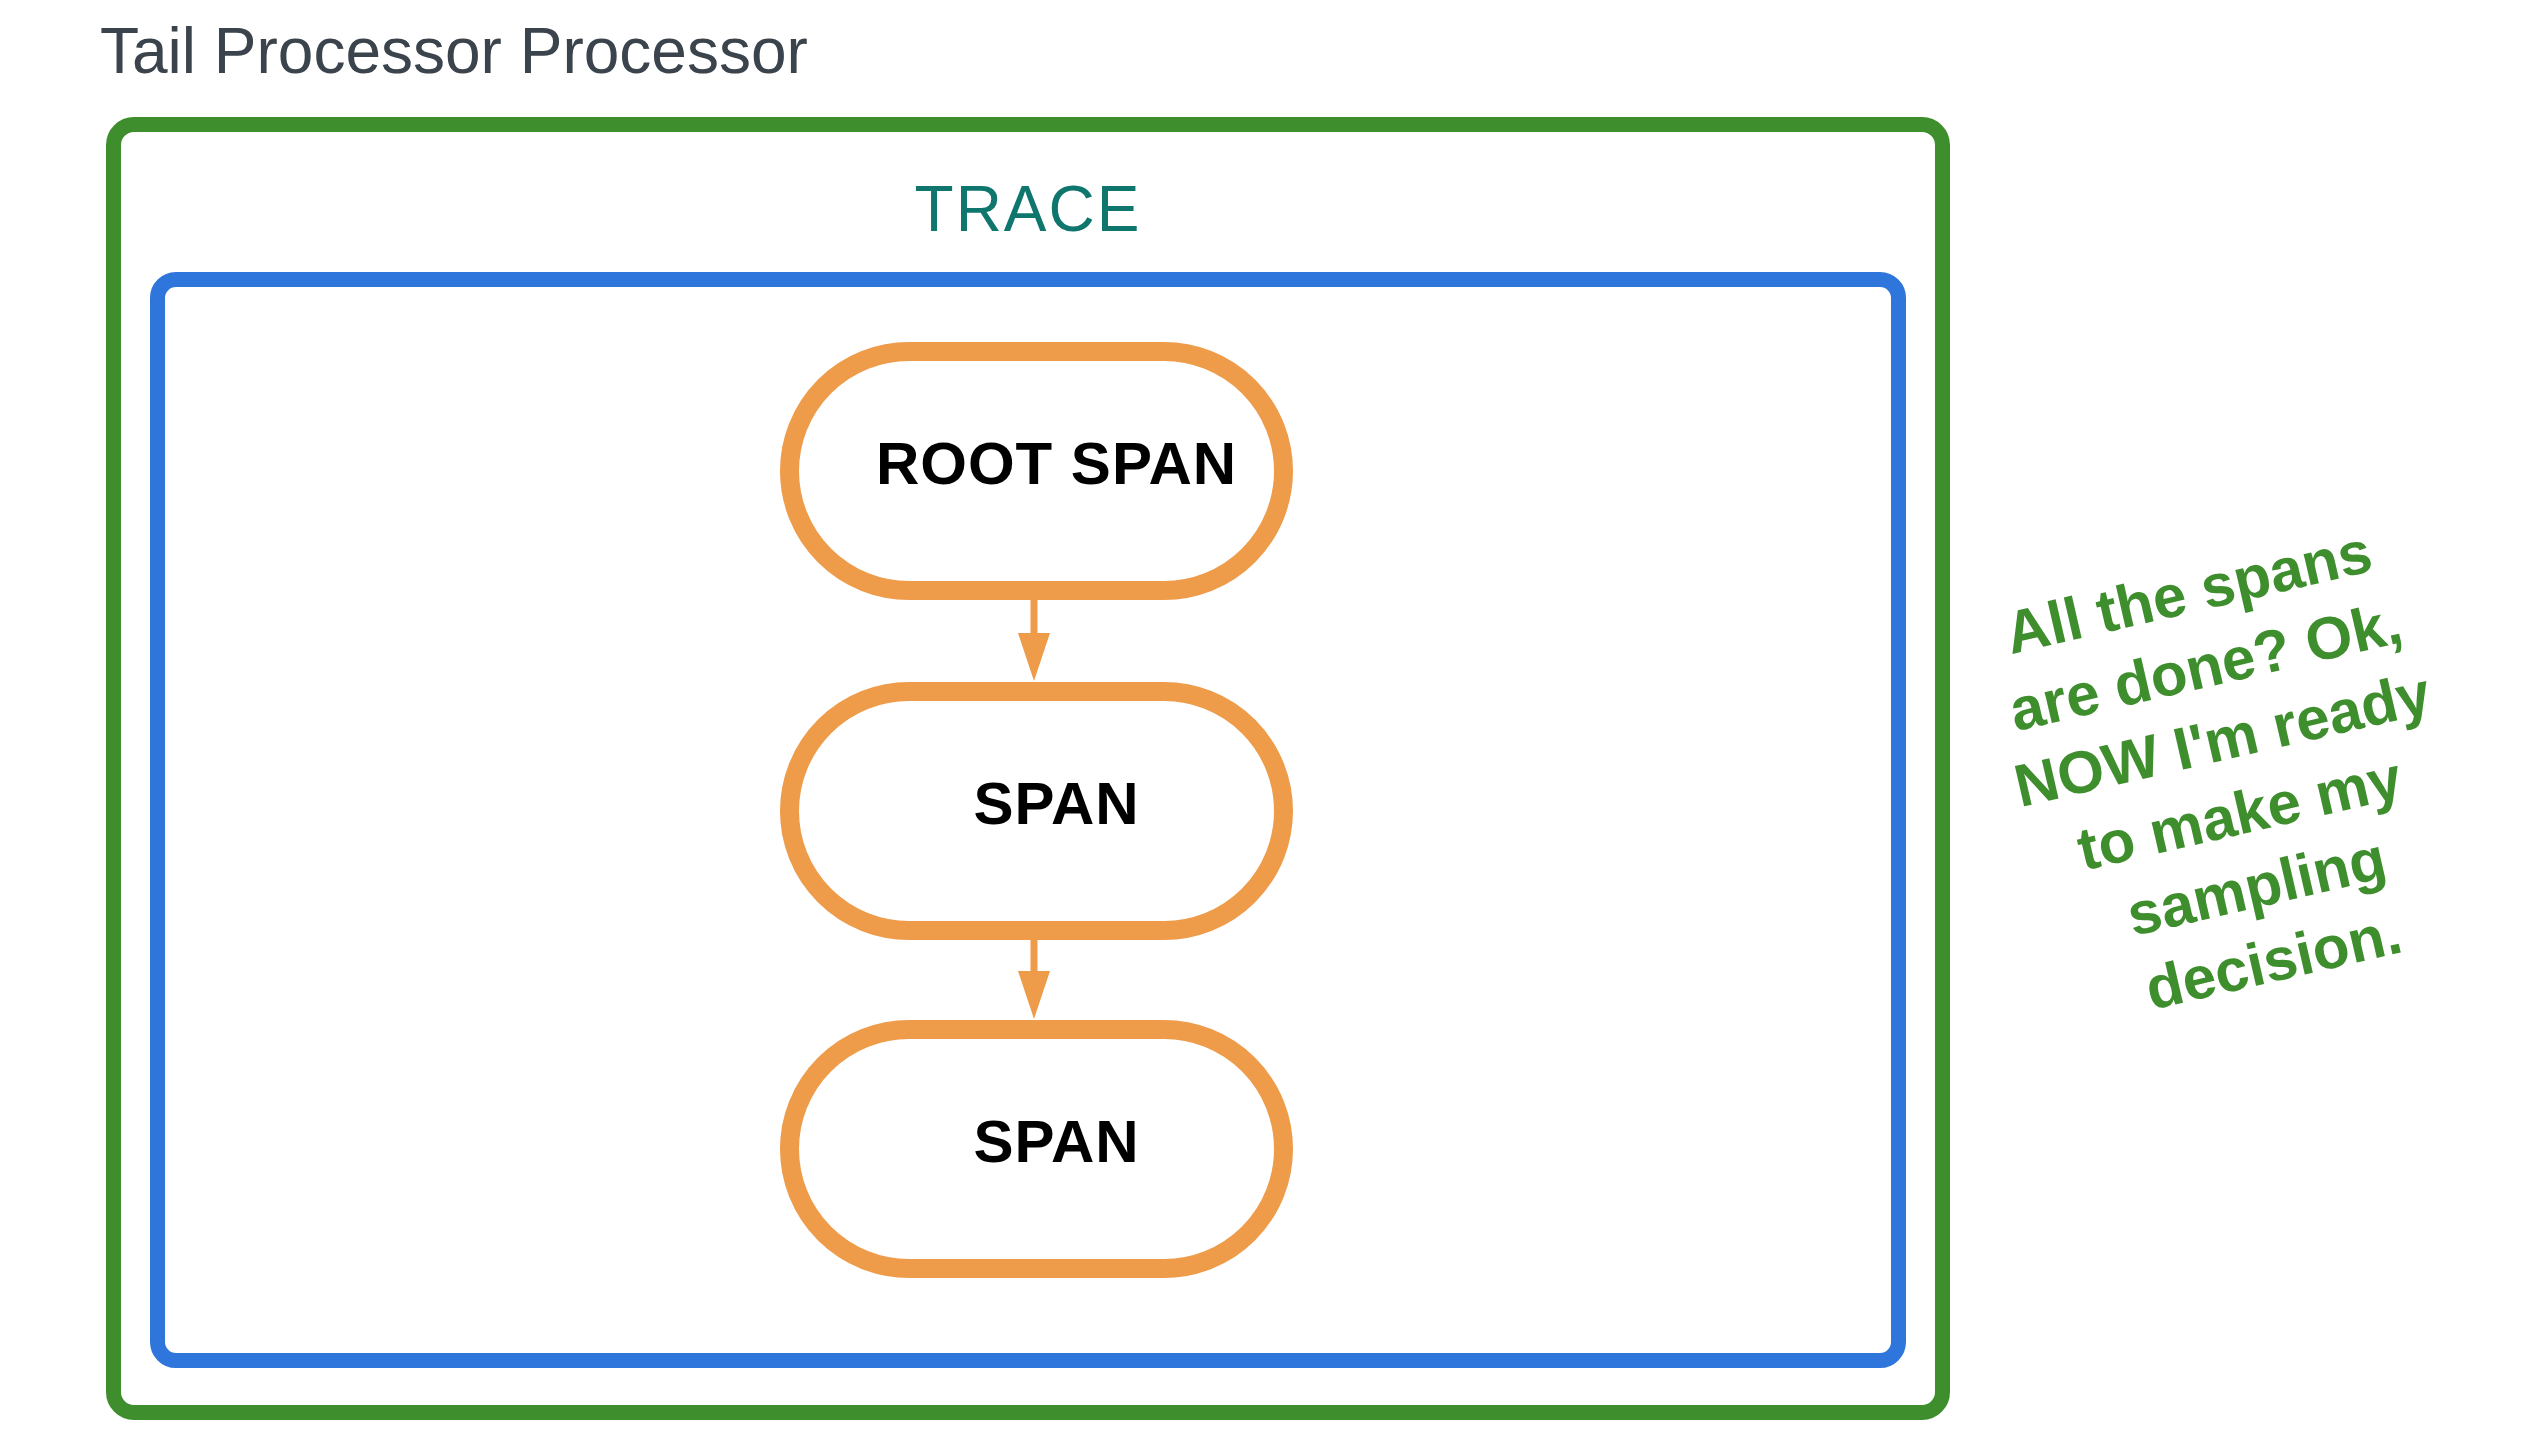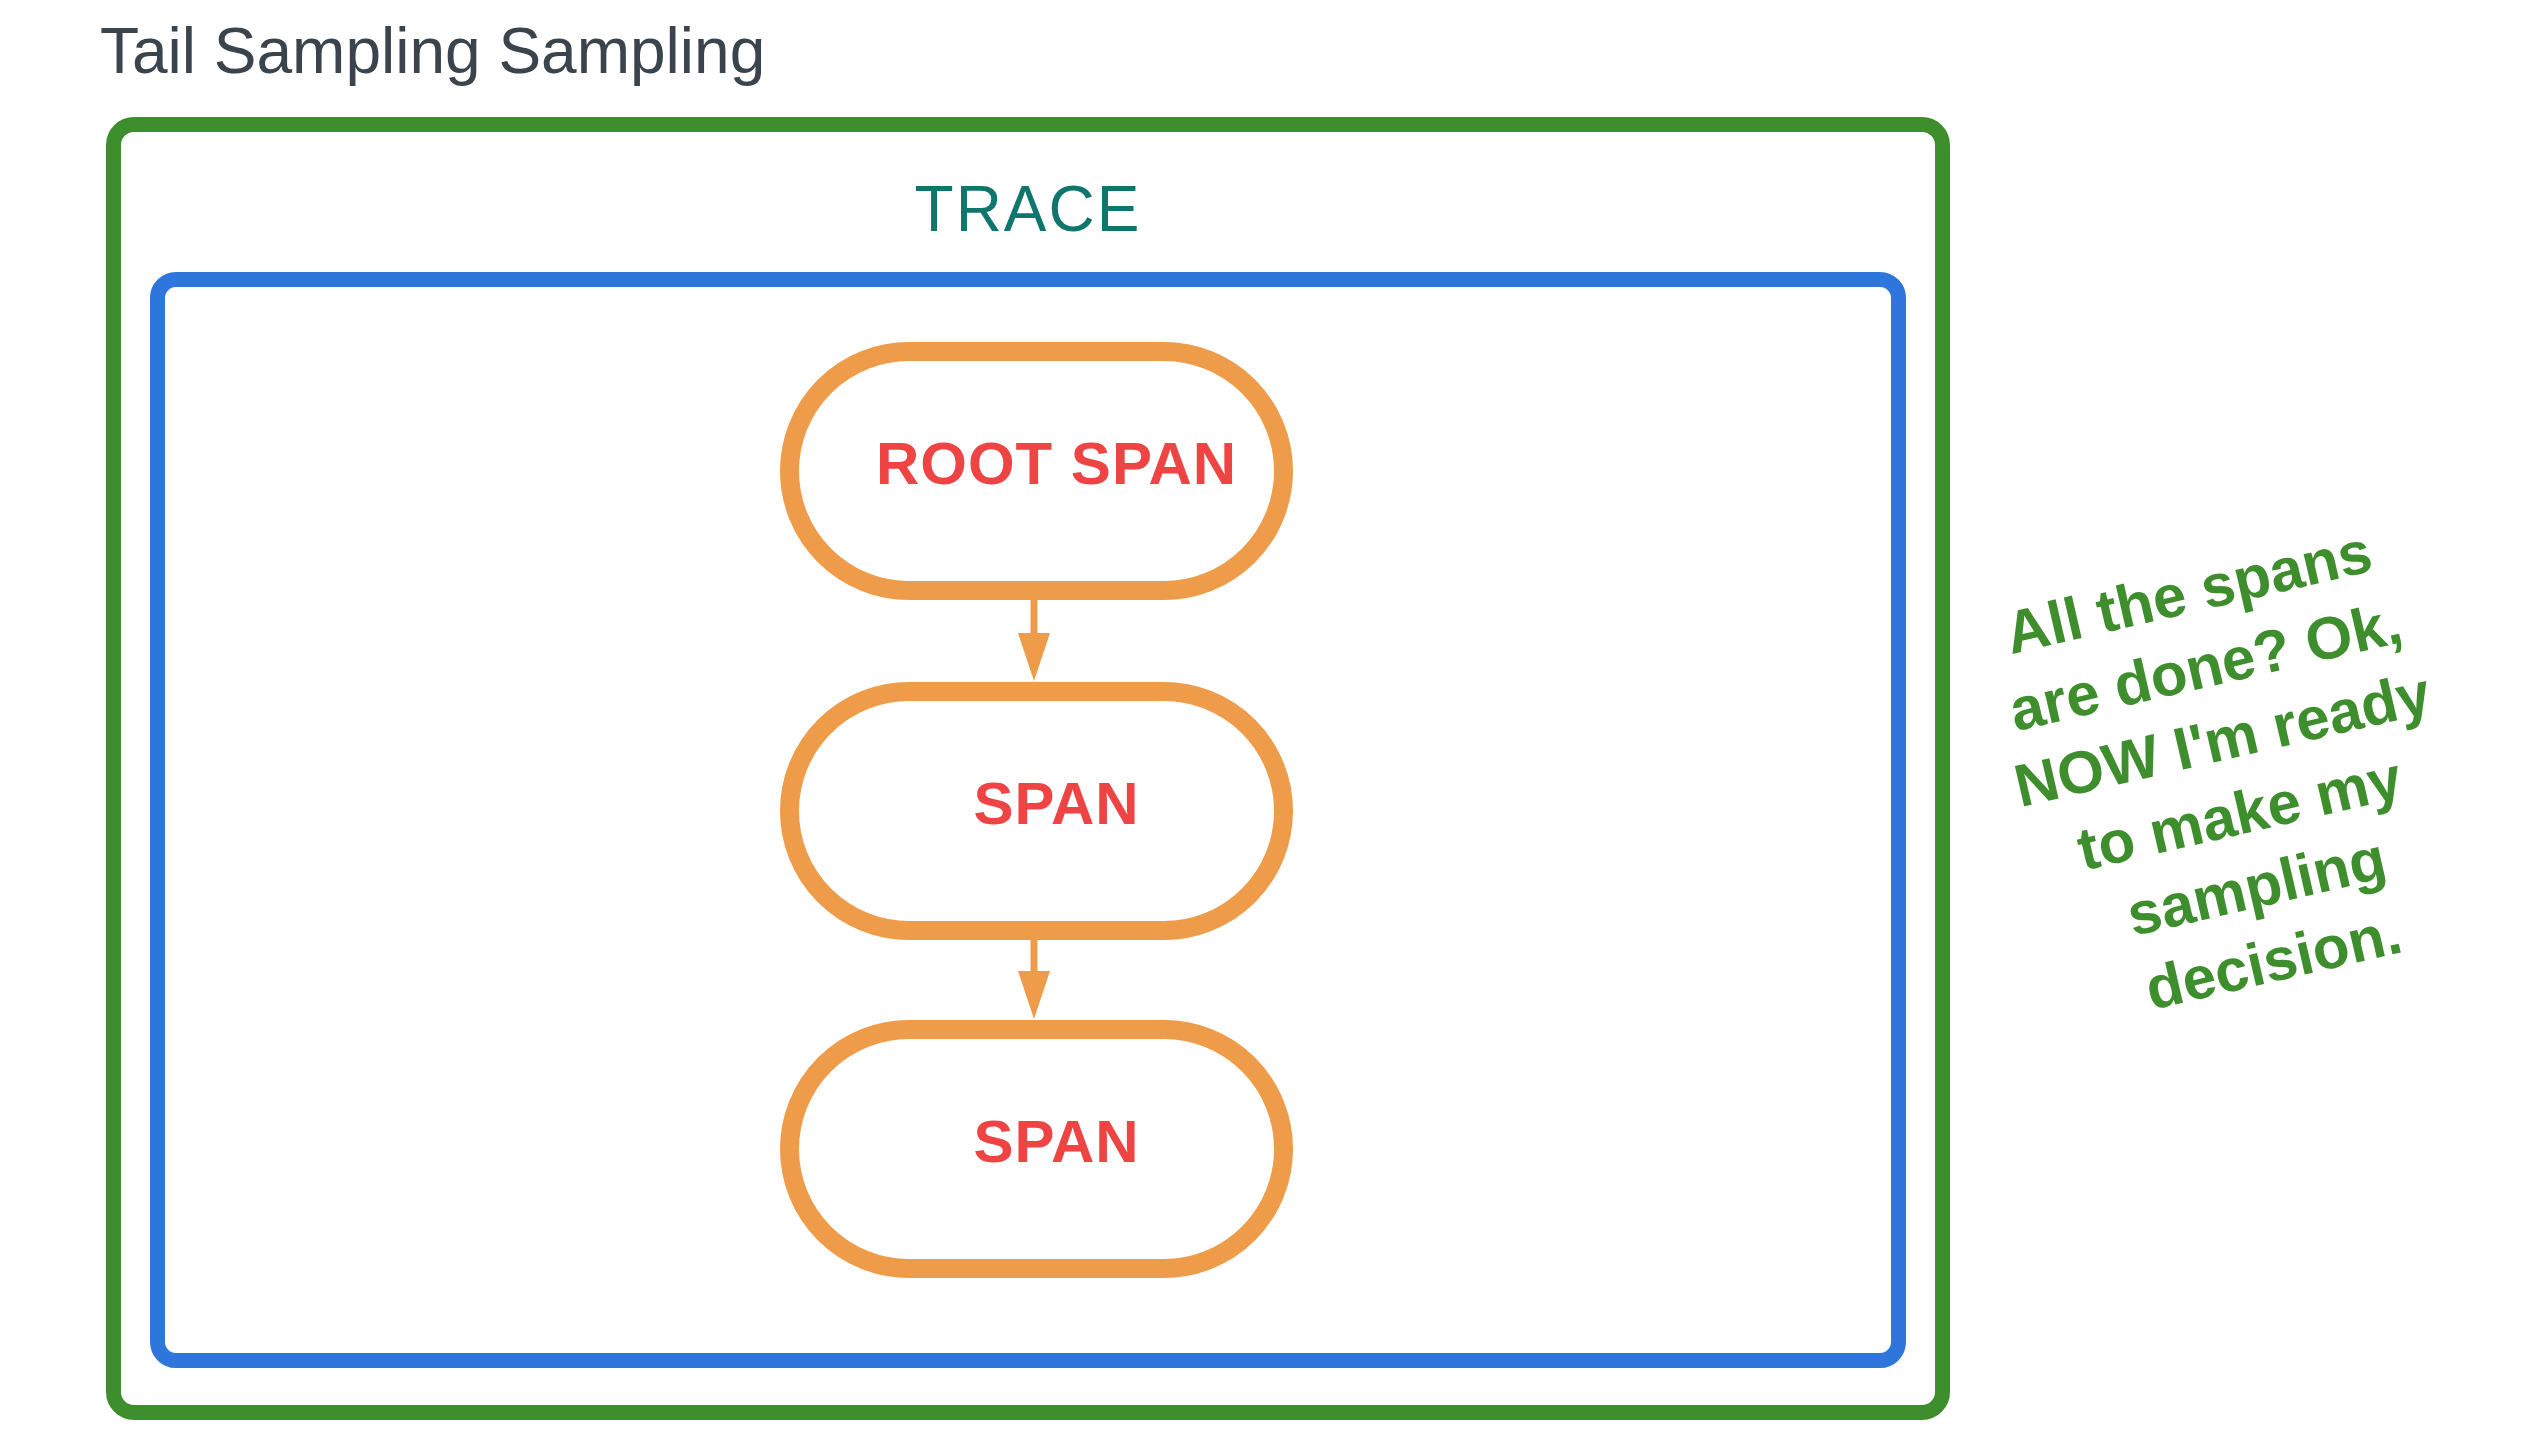--- a/index.html
+++ b/index.html
@@ -61,21 +61,21 @@
     box-sizing: border-box;
     background: #ffffff;
     display: flex;
     align-items: center;
     justify-content: center;
     padding-bottom: 16px;
   }
   .span-pill .pill-label {
     font-size: 60px;
     font-weight: bold;
-    color: #ef4444;
+    color: #000000;
     letter-spacing: 1px;
     margin-left: 40px;
   }
   #pill-root  { top: 342px; }
   #pill-span1 { top: 682px; }
   #pill-span2 { top: 1020px; }
   .arrow {
     position: absolute;
     left: 1014px;
     width: 40px;
@@ -96,21 +96,21 @@
     white-space: pre-line;
     transform: rotate(-13deg);
     transform-origin: center center;
   }
 </style>
 </head>
 <body>
 
 <div class="canvas">
 
-  <div class="title">Tail Sampling Sampling</div>
+  <div class="title">Tail Processor Processor</div>
 
   <div class="processor-box"></div>
 
   <div class="trace-label">TRACE</div>
 
   <div class="trace-box"></div>
 
   <div class="span-pill" id="pill-root">
     <span class="pill-label">ROOT SPAN</span>
   </div>

